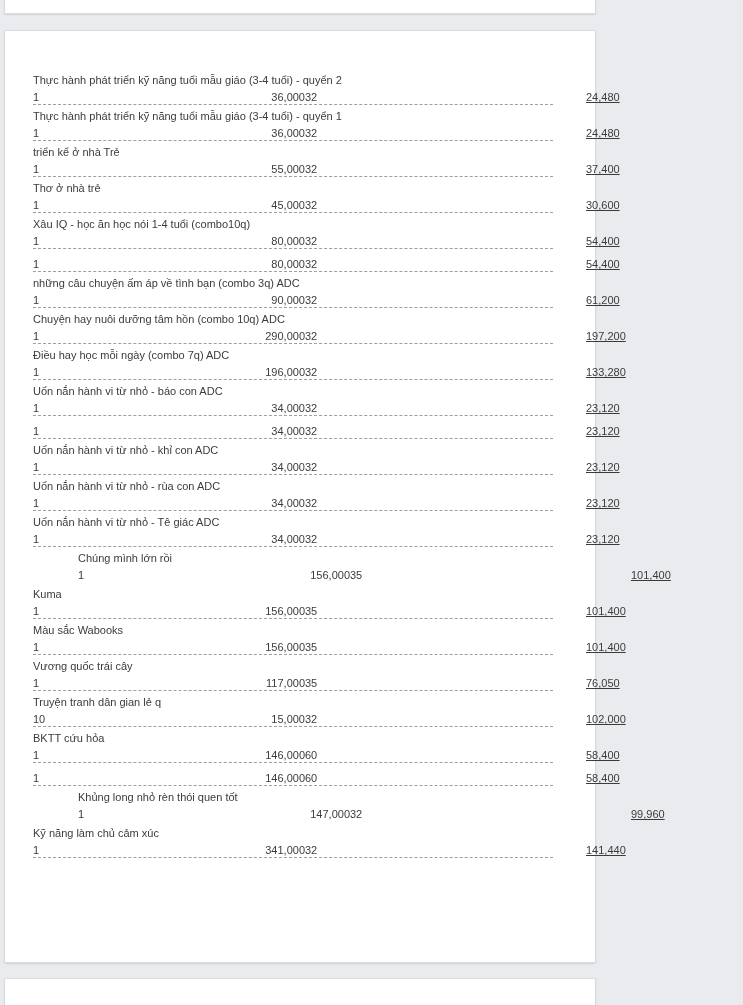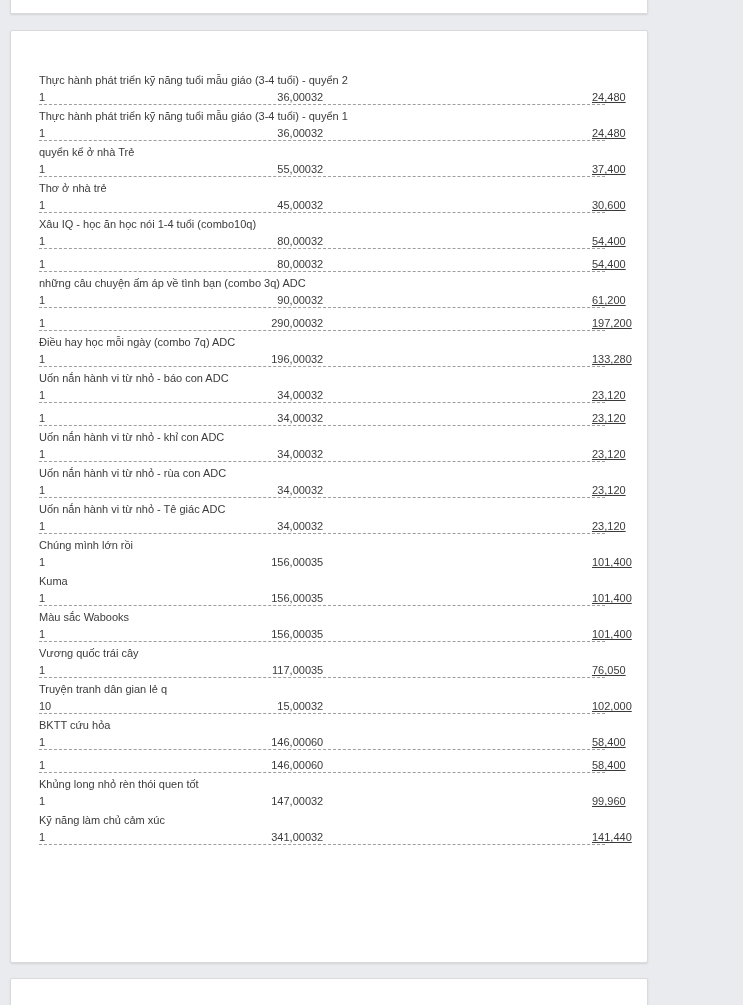--- a/index.html
+++ b/index.html
@@ -11,22 +11,22 @@
     background: #e9ebee;
   }
   .page {
     position: relative;
     width: 743px;
     height: 1005px;
     background: #e9ebee;
   }
   .card {
     position: absolute;
-    left: 10px;
-    width: 638px;
+    left: 4px;
+    width: 592px;
     background: #ffffff;
     border: 1px solid #dadadd;
     border-radius: 2px;
     box-shadow: 0 1px 2px rgba(0,0,0,0.10);
   }
   .card-top {
     top: -4px;
     height: 18px;
     border-top: none;
     border-radius: 0 0 2px 2px;
@@ -41,20 +41,21 @@
     height: 40px;
     border-bottom: none;
     border-radius: 2px 2px 0 0;
   }
   .row {
     padding-top: 5px;
     border-bottom: 1px dashed #9e9e9e;
   }
   .row.no-sep {
     border-bottom: 1px dashed transparent;
+    margin-left: 45px;
   }
   .row .title {
     font-size: 11px;
     line-height: 13px;
     color: #3b3b3b;
     white-space: nowrap;
     overflow: hidden;
   }
   .row .values {
     display: grid;
@@ -92,21 +93,21 @@
     <div class="title">Thực hành phát triển kỹ năng tuổi mẫu giáo (3-4 tuổi) - quyển 1</div>
     <div class="values">
       <div class="qty">1</div>
       <div class="price">36,000</div>
       <div class="discount">32</div>
       <div class="total">24,480</div>
     </div>
   </div>
 
   <div class="row">
-    <div class="title">quyển kể ở nhà Trẻ</div>
+    <div class="title">triển kể ở nhà Trẻ</div>
     <div class="values">
       <div class="qty">1</div>
       <div class="price">55,000</div>
       <div class="discount">32</div>
       <div class="total">37,400</div>
     </div>
   </div>
 
   <div class="row">
     <div class="title">Thơ ở nhà trẻ</div>
@@ -141,20 +142,21 @@
     <div class="title">những câu chuyện ấm áp về tình bạn (combo 3q) ADC</div>
     <div class="values">
       <div class="qty">1</div>
       <div class="price">90,000</div>
       <div class="discount">32</div>
       <div class="total">61,200</div>
     </div>
   </div>
 
   <div class="row">
+    <div class="title">Chuyện hay nuôi dưỡng tâm hồn (combo 10q) ADC</div>
     <div class="values">
       <div class="qty">1</div>
       <div class="price">290,000</div>
       <div class="discount">32</div>
       <div class="total">197,200</div>
     </div>
   </div>
 
   <div class="row">
     <div class="title">Điều hay học mỗi ngày (combo 7q) ADC</div>

